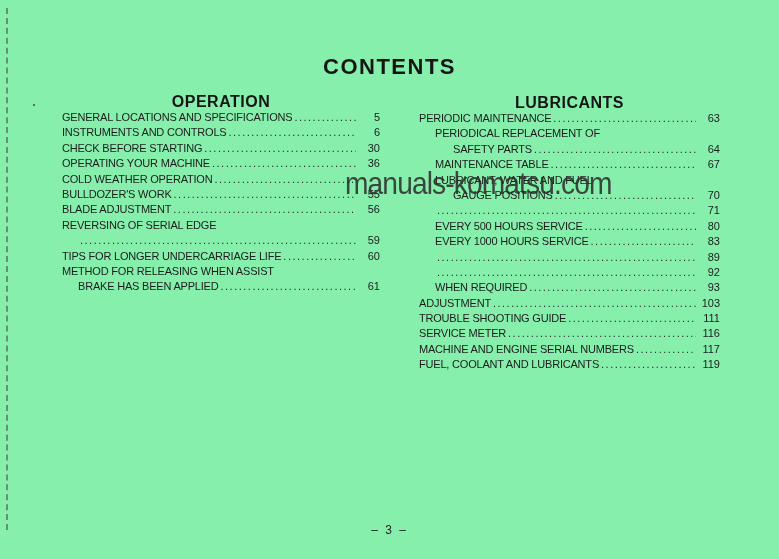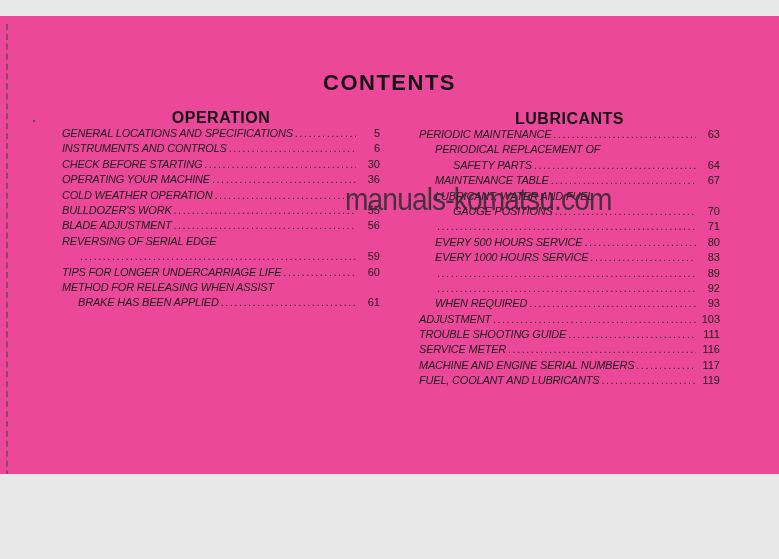--- a/index.html
+++ b/index.html
@@ -1,37 +1,37 @@
 <!DOCTYPE html>
 <html><head>
 <meta charset="utf-8">
 <style>
   * { margin:0; padding:0; box-sizing:border-box; }
   html,body { background:#e8e8e8; }
   .page {
-    position:relative; width:779px; height:458px; background:#ec4899;
+    position:relative; width:779px; height:559px; background:#86efac;
     font-family:"Liberation Sans", sans-serif; color:#1c1c1c; overflow:hidden;
-    margin:16px auto;
+    margin:0 auto;
   }
   .title {
     position:absolute; top:54px; left:0; right:0; text-align:center;
     font-size:22px; font-weight:bold; letter-spacing:1.5px; color:#151515;
   }
   .col { position:absolute; }
   .col-left  { left:62px;  top:93px; width:318px; }
   .col-right { left:419px; top:94px; width:301px; }
   .col-heading {
     text-align:center; font-weight:bold; font-size:16px; letter-spacing:.5px;
     height:17px; color:#151515;
   }
   .row {
     display:flex; align-items:baseline; font-size:11px; line-height:15.4px;
     height:15.4px; white-space:nowrap;
   }
-  .row .t { flex:0 0 auto; letter-spacing:-0.2px;font-style:italic; }
+  .row .t { flex:0 0 auto; letter-spacing:-0.2px; }
   .dots {
     flex:1 1 auto; min-width:0; overflow:hidden; letter-spacing:1.5px;
     padding:0 2px; color:#2a2a2a;
   }
   .pg { flex:0 0 auto; min-width:24px; text-align:right; }
   .indent-1 { padding-left:16px; }
   .indent-2 { padding-left:34px; }
   .watermark {
     position:absolute; left:345px; top:165px; z-index:5;
     font-size:32px; font-weight:normal; color:#2e2e2e; opacity:.87;

